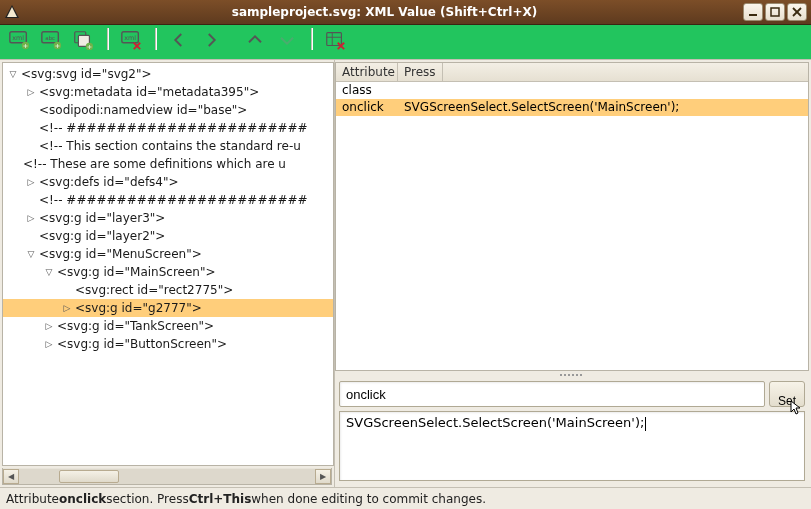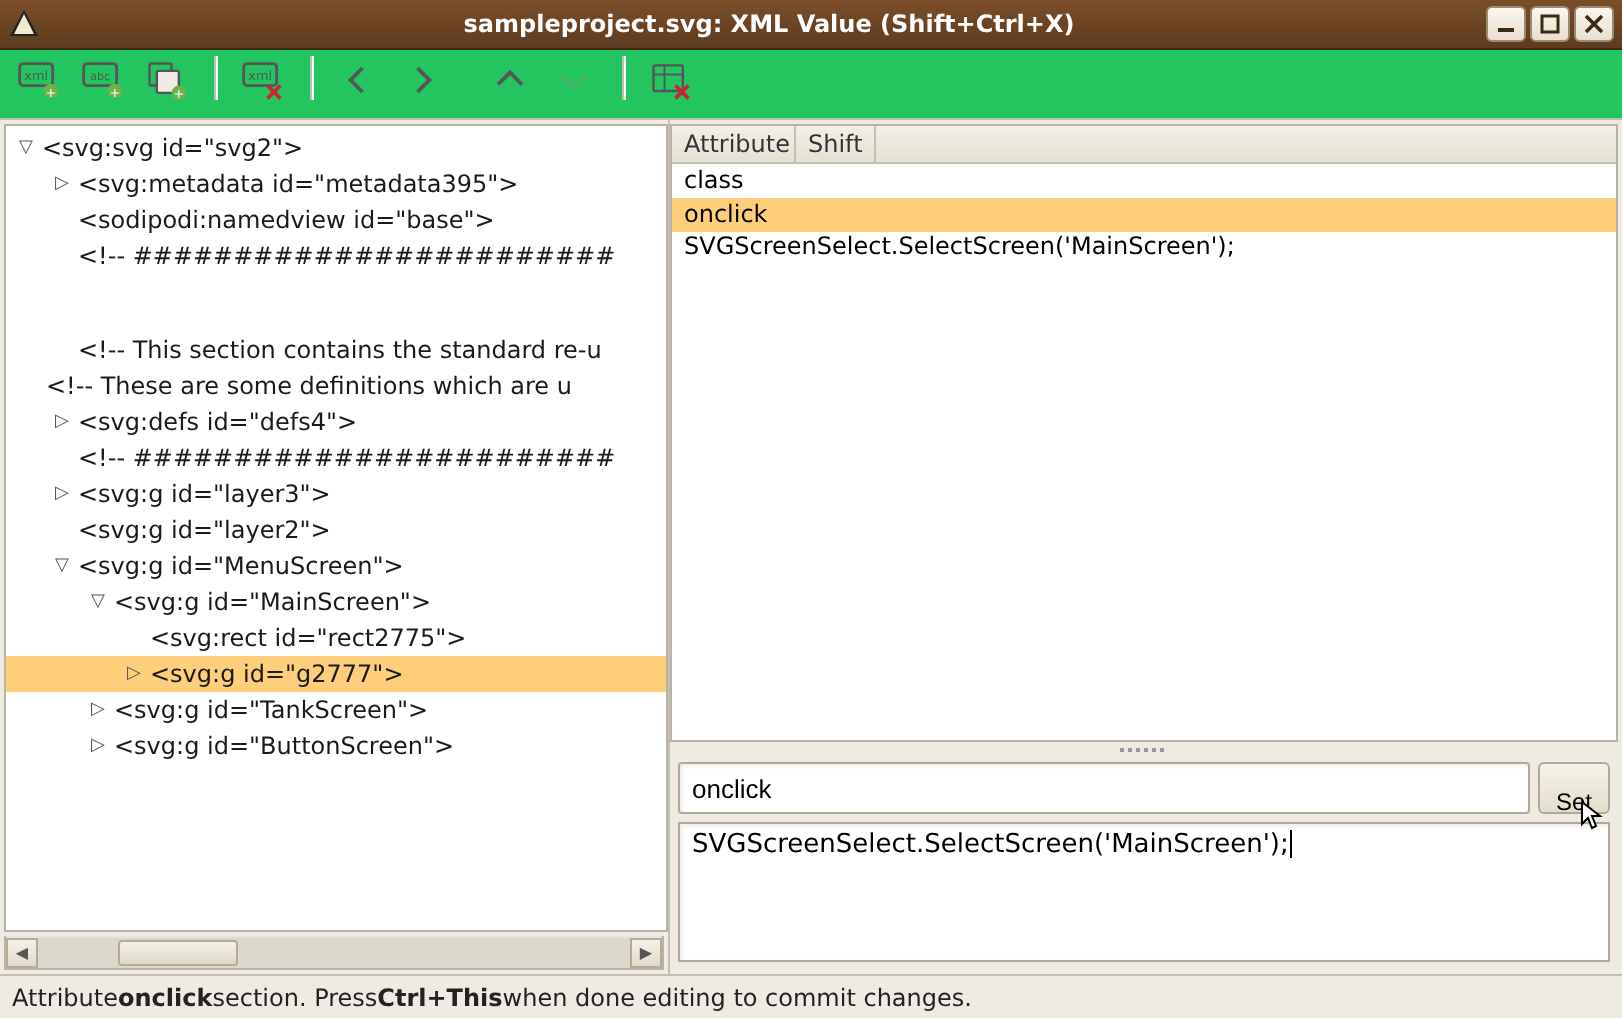--- a/index.html
+++ b/index.html
@@ -37,21 +37,21 @@
 .hscroll .htrack{ flex:1;background:#ddd8cc;height:15px;position:relative;}
 .hscroll .hthumb{ position:absolute;left:40px;top:1px;width:60px;height:13px;background:linear-gradient(#f5f1e6,#e0dacb);border:1px solid #b8ab90;border-radius:2px;}
 
 
 .rightpanel { flex: 1; display: flex; flex-direction: column; padding: 2px 2px 2px 0; }
 .attrtable { flex: 1; background: #fff; border: 1px solid #b8b3a6; display:flex; flex-direction:column; }
 .attrhead { display: flex; background: linear-gradient(#f3efe5,#e6e0d2); border-bottom: 1px solid #c4bfb3; height: 19px; }
 .attrhead .col { padding: 2px 6px; border-right: 1px solid #c4bfb3; font-size: 12px; color: #333; }
 .attrhead .col1 { width: 62px; }
 .attrbody { flex:1; }
-.arow { display: flex; height: 17px; font-size: 12px; flex-direction: column; }
+.arow { display: flex; height: 17px; font-size: 12px; }
 .arow .c1 { width: 62px; padding: 1px 6px; }
 .arow .c2 { flex:1; padding: 1px 6px; }
 .arow.selected { background: #ffce7b; }
 
 .dragbar { height: 8px; display:flex; align-items:center; justify-content:center; cursor:row-resize;}
 .dragbar .dots{ width:24px;height:2px;background:repeating-linear-gradient(to right,#999 0 2px,transparent 2px 4px);}
 
 .editrow { display:flex; gap:4px; padding: 2px 4px; align-items:center;}
 .editinput { flex:1; height:26px; border:1px solid #b0a994; background:#fff; padding:3px 6px; font-size:13px; border-radius:2px; box-shadow: inset 1px 1px 2px rgba(0,0,0,0.08);}
 .setbtn { height:26px; padding:12px 8px; border:1px solid #b0a994; background:linear-gradient(#f7f3e8,#e3ddcd); border-radius:3px; font-size:12px; position:relative;}
@@ -178,21 +178,21 @@
             <span class="txt">&lt;svg:metadata id="metadata395"&gt;</span>
           </div>
           <div class="trow" style="padding-left: 22px;">
             <span class="tri"></span>
             <span class="txt">&lt;sodipodi:namedview id="base"&gt;</span>
           </div>
           <div class="trow" style="padding-left: 22px;">
             <span class="tri"></span>
             <span class="txt">&lt;!-- ########################</span>
           </div>
-          <div class="trow" style="padding-left: 22px; margin-top: 29px;">
+          <div class="trow" style="padding-left: 22px;">
             <span class="tri"></span>
             <span class="txt">&lt;!-- This section contains the standard re-u</span>
           </div>
           <div class="trow" style="padding-left: 6px;">
             <span class="tri"></span>
             <span class="txt">&lt;!-- These are some definitions which are u</span>
           </div>
           <div class="trow" style="padding-left: 22px;">
             <span class="tri">▷</span>
             <span class="txt">&lt;svg:defs id="defs4"&gt;</span>
@@ -241,21 +241,21 @@
           <div class="hthumb"></div>
         </div>
       <div class="harrow">▶</div>
     </div>
   </div>
 
   <div class="rightpanel">
     <div class="attrtable">
       <div class="attrhead">
         <div class="col col1">Attribute</div>
-        <div class="col">Shift</div>
+        <div class="col">Press</div>
       </div>
       <div class="attrbody" id="attrbody">
           <div class="arow">
             <div class="c1">class</div>
           </div>
           <div class="arow selected">
             <div class="c1">onclick</div>
             <div class="c2">SVGScreenSelect.SelectScreen('MainScreen');</div>
           </div>
         </div>

